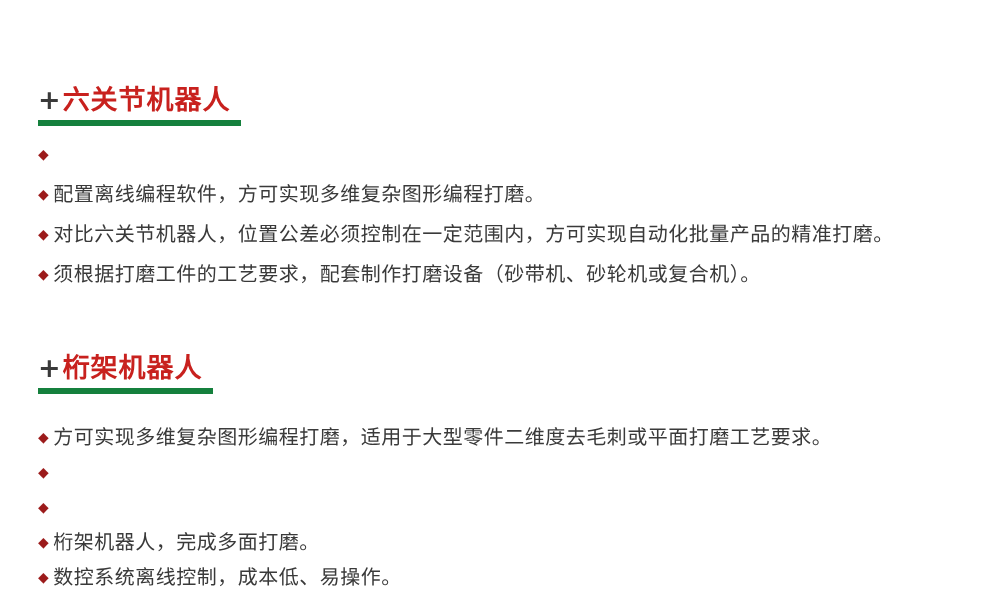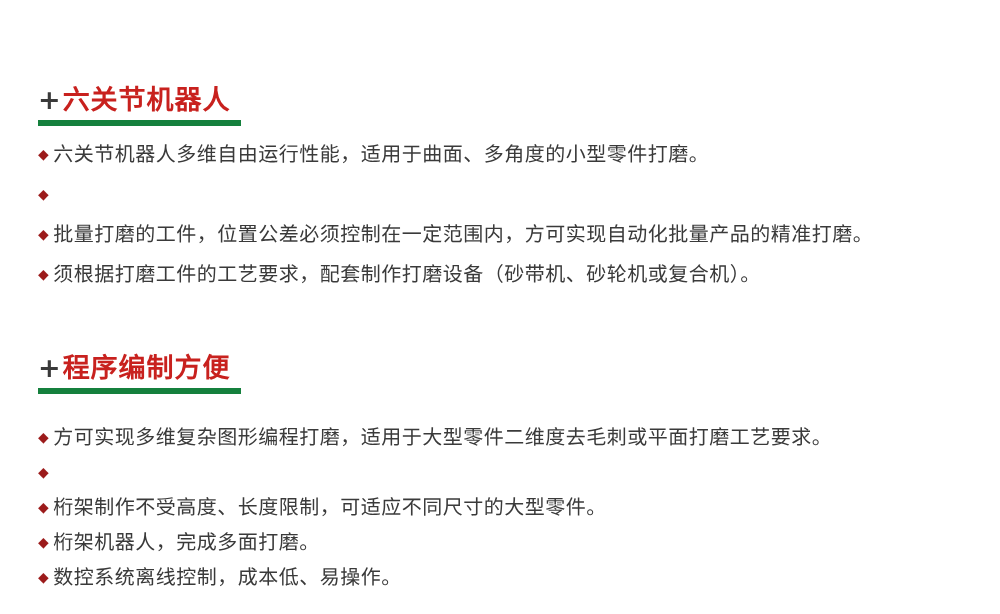--- a/index.html
+++ b/index.html
@@ -67,51 +67,50 @@
 
 <div class="page">
 
   <section class="section-1">
     <div class="heading-block">
       <h2 class="section-heading"><span class="plus">+</span><span class="title">六关节机器人</span></h2>
     </div>
     <ul class="bullets">
       <li>
         <span class="diamond">◆</span>
-        <span class="bullet-text">六关节机器人多维自由运行性能，适用于曲面、多角度的小型零件打磨。</span>
       </li>
       <li>
         <span class="diamond">◆</span>
+        <span class="bullet-text">配置离线编程软件，方可实现多维复杂图形编程打磨。</span>
       </li>
       <li>
         <span class="diamond">◆</span>
-        <span class="bullet-text">批量打磨的工件，位置公差必须控制在一定范围内，方可实现自动化批量产品的精准打磨。</span>
+        <span class="bullet-text">对比六关节机器人，位置公差必须控制在一定范围内，方可实现自动化批量产品的精准打磨。</span>
       </li>
       <li>
         <span class="diamond">◆</span>
         <span class="bullet-text">须根据打磨工件的工艺要求，配套制作打磨设备（砂带机、砂轮机或复合机）。</span>
       </li>
     </ul>
   </section>
 
   <section class="section-2">
     <div class="heading-block section-2-heading-wrap">
-      <h2 class="section-heading"><span class="plus">+</span><span class="title">程序编制方便</span></h2>
+      <h2 class="section-heading"><span class="plus">+</span><span class="title">桁架机器人</span></h2>
     </div>
     <ul class="bullets">
       <li>
         <span class="diamond">◆</span>
         <span class="bullet-text">方可实现多维复杂图形编程打磨，适用于大型零件二维度去毛刺或平面打磨工艺要求。</span>
       </li>
       <li>
         <span class="diamond">◆</span>
       </li>
       <li>
         <span class="diamond">◆</span>
-        <span class="bullet-text">桁架制作不受高度、长度限制，可适应不同尺寸的大型零件。</span>
       </li>
       <li>
         <span class="diamond">◆</span>
         <span class="bullet-text">桁架机器人，完成多面打磨。</span>
       </li>
       <li>
         <span class="diamond">◆</span>
         <span class="bullet-text">数控系统离线控制，成本低、易操作。</span>
       </li>
     </ul>

